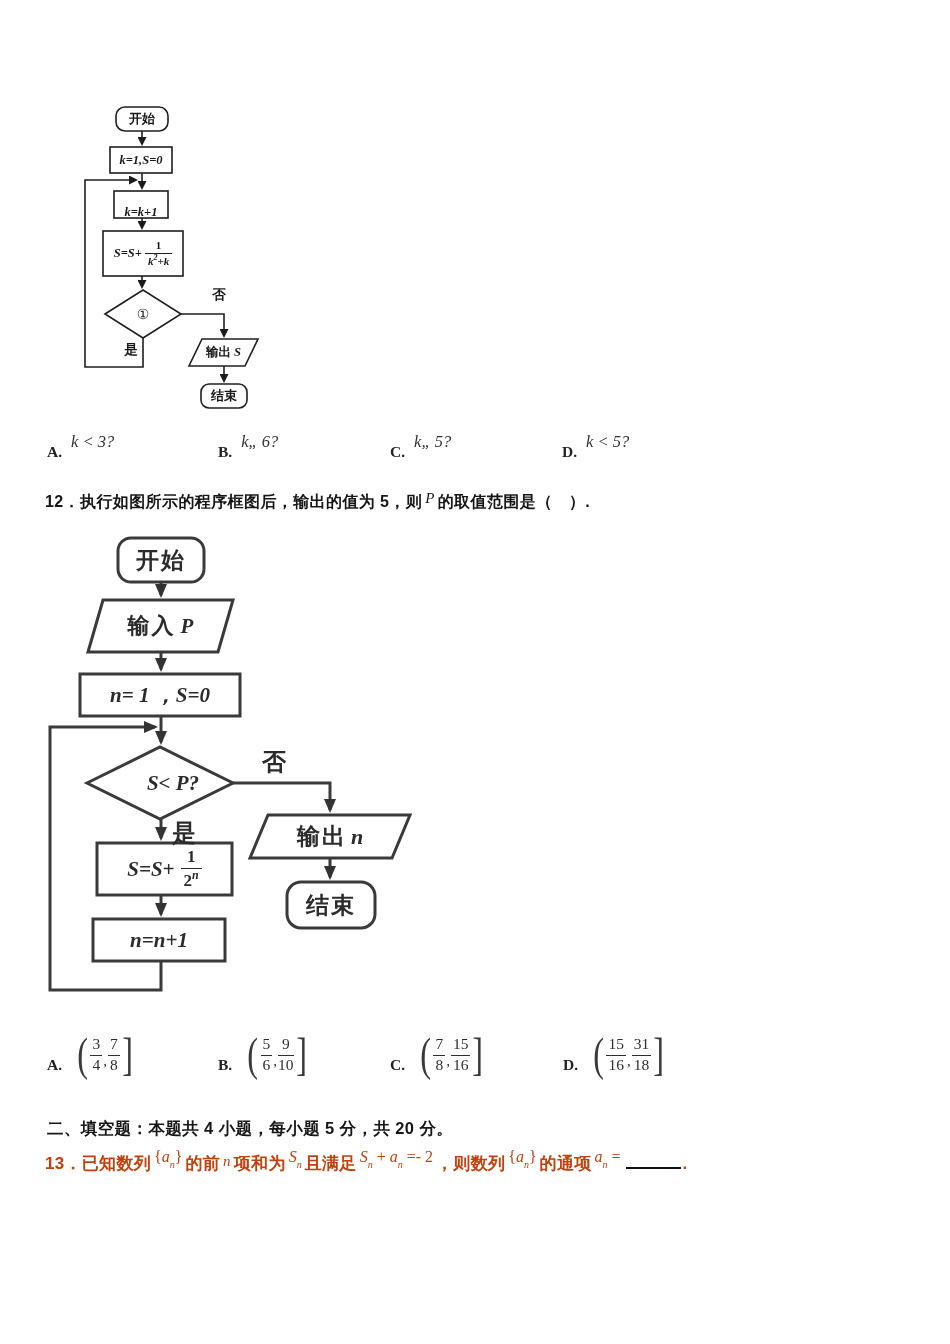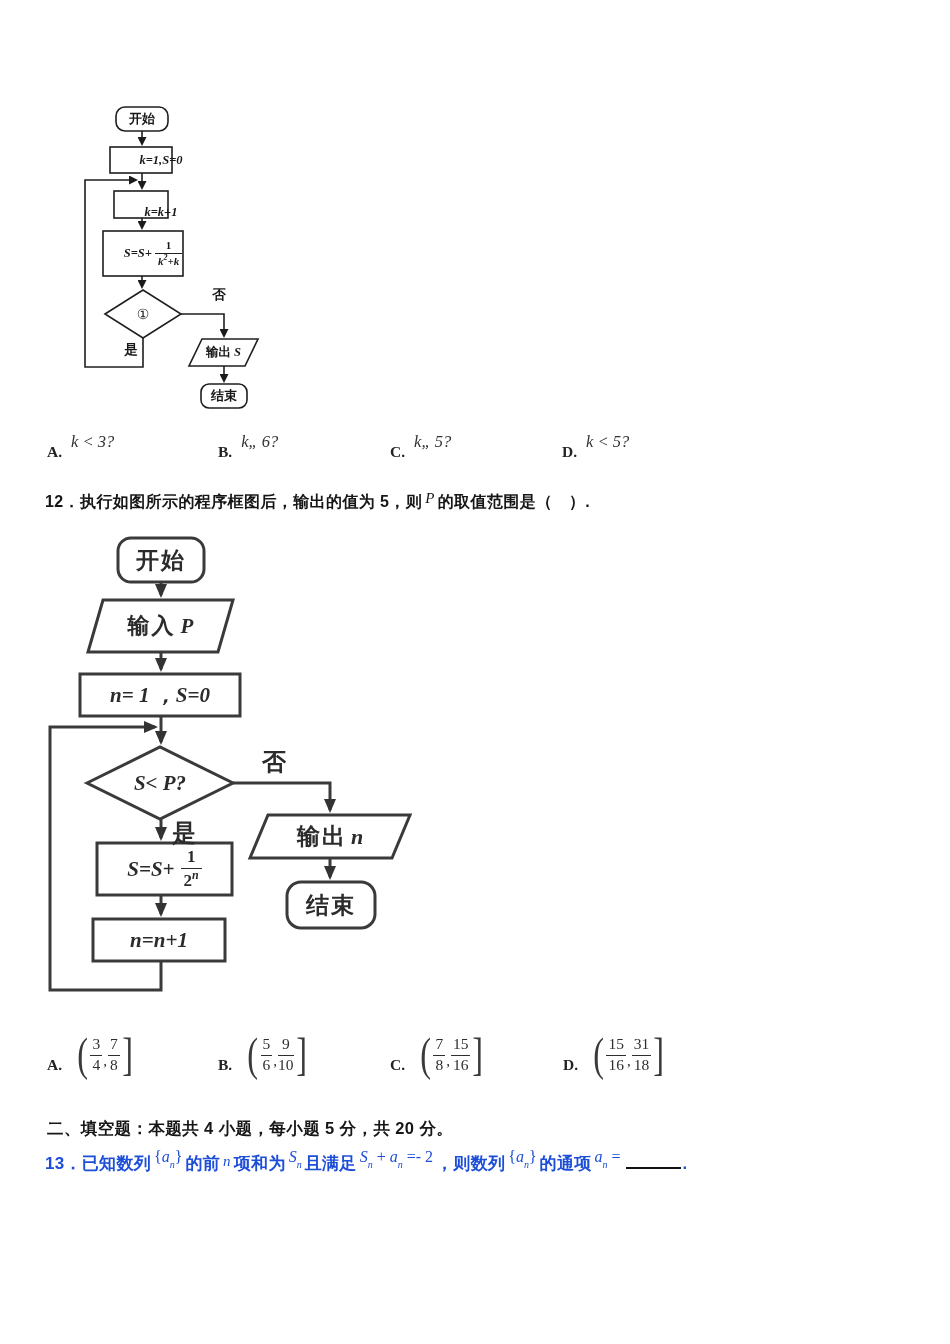--- a/index.html
+++ b/index.html
@@ -18,21 +18,21 @@
 
   
   .frac { display:inline-flex; flex-direction:column; text-align:center; vertical-align:middle; line-height:1.08; }
   .frac .fnum { border-bottom:1.3px solid #1f1f1f; padding:0 3px 1px 3px; }
   .frac .fden { padding:0 3px; }
 
   
   .fc1 { left:40px; top:100px; width:260px; height:320px; filter:blur(.3px); }
   .fc1 .fc-text { color:#181818; }
   .fc1 .t-cn { font-size:13px; font-weight:700; }
-  .fc1 .t-m  { font-family:"Liberation Serif",serif; font-style:italic; font-weight:700; font-size:12.5px;margin-left:20px; }
+  .fc1 .t-m  { font-family:"Liberation Serif",serif; font-style:italic; font-weight:700; font-size:12.5px; }
   .fc1 .frac { font-size:11px; font-weight:700; font-family:"Liberation Serif",serif; }
   .fc1 sup { font-size:8px; font-style:italic; }
   .fc1 .lbl { font-size:13.5px; font-weight:700; }
 
   
   .fc2 { left:40px; top:530px; width:390px; height:468px; }
   .fc2 .fc-text { color:#2b2b2b; }
   .fc2 .t-cn { font-size:23px; font-weight:700; letter-spacing:2px; }
   .fc2 .t-m  { font-family:"Liberation Serif",serif; font-style:italic; font-weight:600; font-size:21px; }
   .fc2 .frac { font-size:17px; font-weight:600; font-family:"Liberation Serif",serif; font-style:italic; }
@@ -50,21 +50,21 @@
   .row1 .opt-label { position:relative; top:11px; }
   .row1 .opt-formula { margin-left:9px; font-family:"Liberation Serif",serif; font-style:italic; font-size:16.5px; color:#333; }
   .row2 .opt-label { margin-top:24px; }
   .interval { margin-left:13px; display:inline-flex; align-items:center; color:#2e2e2e; font-family:"Liberation Serif",serif; }
   .delim { font-size:46px; font-weight:300; line-height:1; transform:scaleX(.7); color:#3a3a3a; }
   .frac2 { display:inline-flex; flex-direction:column; text-align:center; font-size:15.5px; line-height:1.2; }
   .frac2 .fnum { border-bottom:1.2px solid #2e2e2e; padding:0 2px 1px 2px; }
   .int-comma { align-self:flex-end; margin:0 1px 8px 1px; font-size:15px; }
 
   
-  .q13line { font-size:17px; font-weight:700; letter-spacing:.3px; color:#1d4ed8; white-space:nowrap; }
+  .q13line { font-size:17px; font-weight:700; letter-spacing:.3px; color:#c2410c; white-space:nowrap; }
   .raised { position:relative; top:-7px; font-family:"Liberation Serif",serif; font-weight:400; font-size:16px; letter-spacing:0; margin:0 3px; }
   .raised .it { font-style:italic; }
   .raised sub { font-size:10px; font-style:italic; position:relative; top:2px; }
   .raised-sm { position:relative; top:-3px; font-family:"Liberation Serif",serif; font-style:italic; font-weight:400; font-size:15px; margin:0 3px; }
   .blank-line { display:inline-block; width:55px; border-bottom:2px solid #111; height:14px; margin:0 2px; }
 </style>
 </head>
 <body>
 
 <div class="page">
@@ -166,21 +166,21 @@
     <div class="fc-text" style="left:48px;top:70px;width:145px;height:52px;">
       <span class="t-cn" style="font-size:22px;">输入</span>
       <span class="t-m" style="margin-left:5px;">P</span>
     </div>
     <div class="fc-text" style="left:40px;top:144px;width:160px;height:42px;">
       <span class="t-m">n</span>
         <span class="t-m rm">= 1 ，</span>
         <span class="t-m">S</span>
         <span class="t-m rm">=0</span>
     </div>
-    <div class="fc-text t-m" style="left:47px;top:217px;width:146px;height:72px;">S&lt; P?</div>
+    <div class="fc-text t-m" style="left:60px;top:217px;width:146px;height:72px;">S&lt; P?</div>
     <div class="fc-text lbl" style="left:218px;top:217px;width:32px;height:30px;">否</div>
     <div class="fc-text lbl" style="left:128px;top:288px;width:32px;height:30px;">是</div>
     <div class="fc-text" style="left:57px;top:313px;width:135px;height:52px;">
       <span class="t-m">S=S+</span>
       <span class="frac" style="margin-left:6px;">
         <span class="fnum rm">1</span>
         <span class="fden rm"><span>2</span><sup>n</sup></span>
       </span>
     </div>
     <div class="fc-text t-m" style="left:53px;top:389px;width:132px;height:42px;">n=n+1</div>

